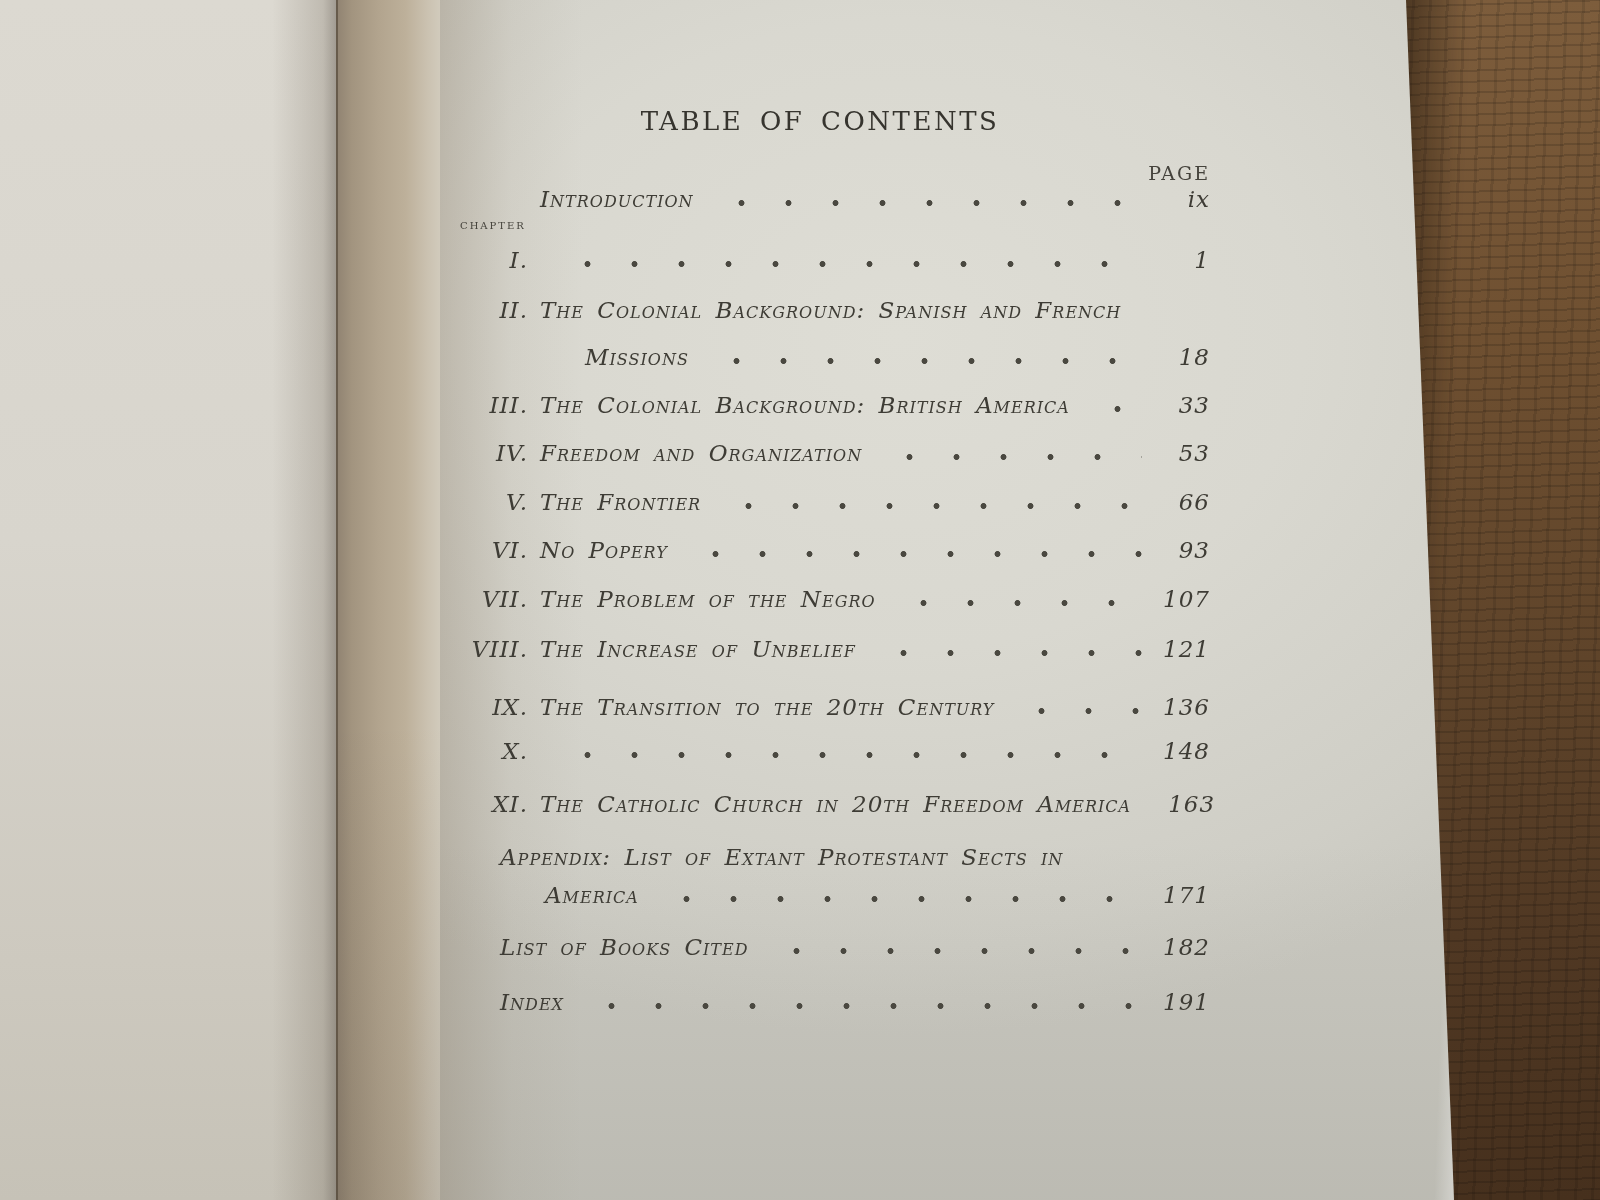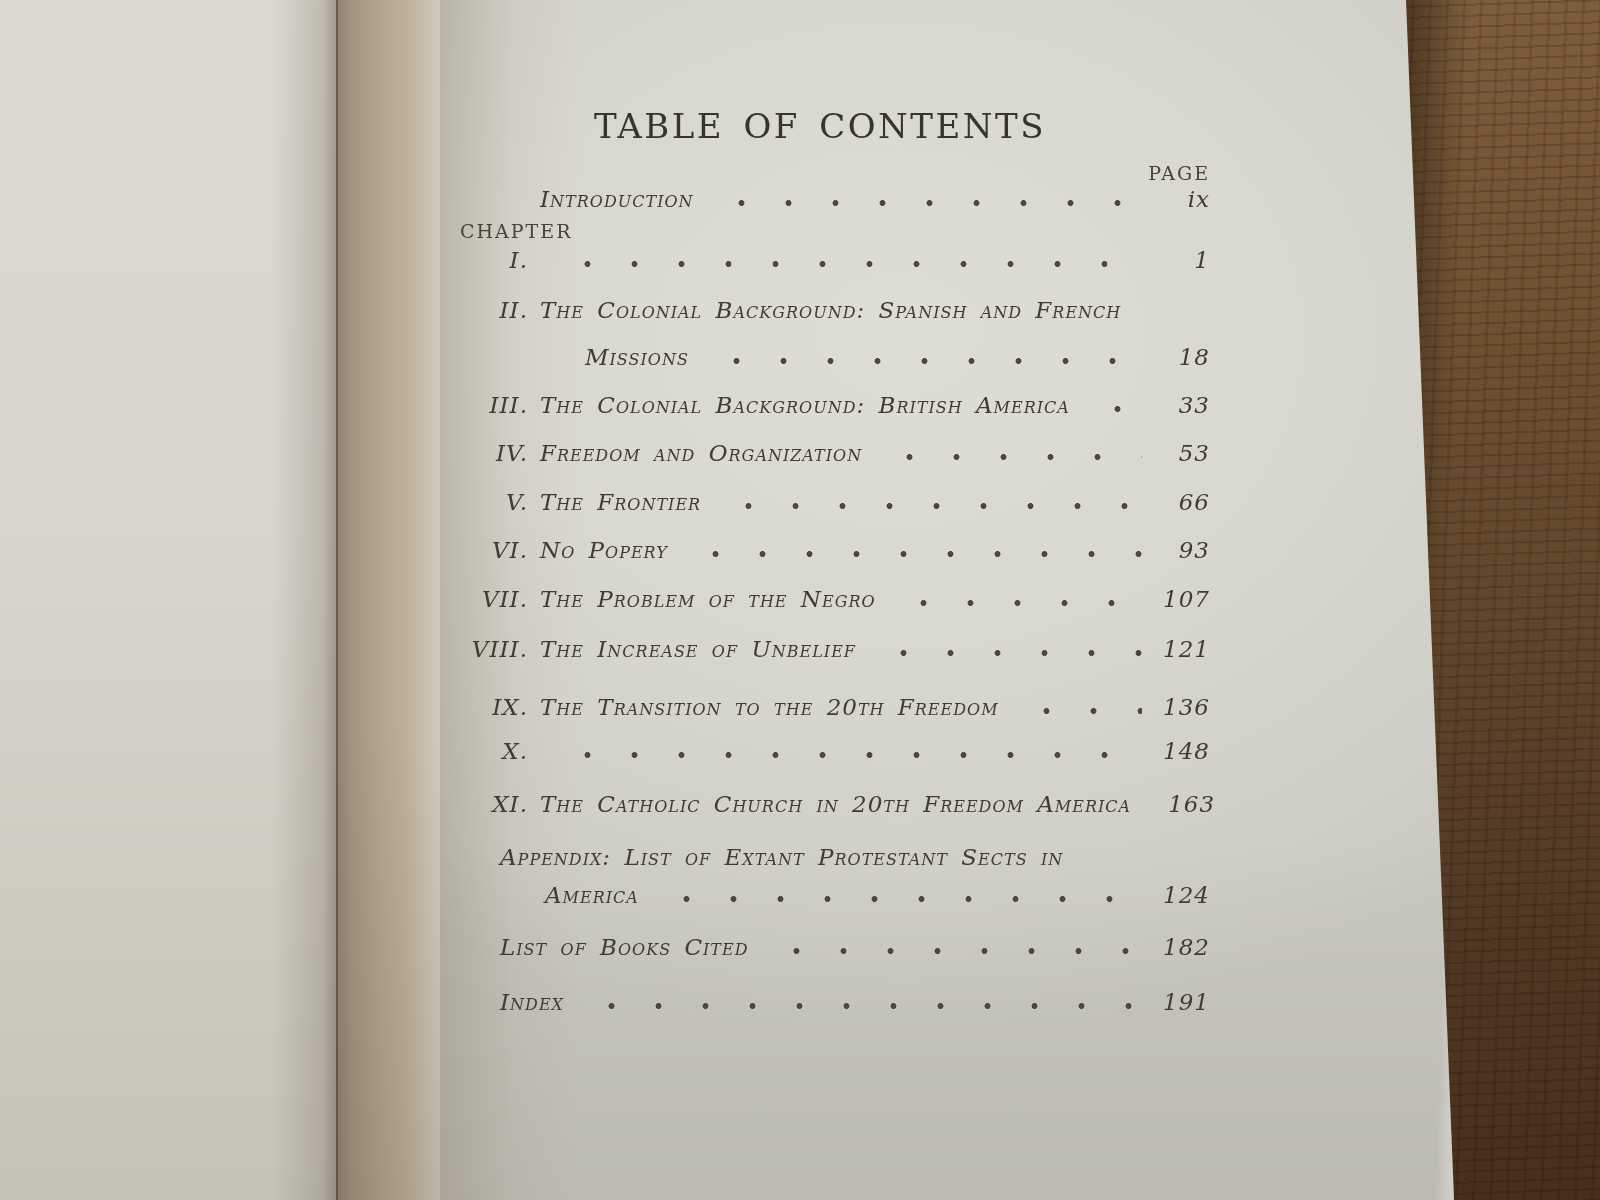--- a/index.html
+++ b/index.html
@@ -48,34 +48,34 @@
     clip-path:polygon(0 0, 966px 0, 1014px 1200px, 0 1200px);
     background:
       linear-gradient(92deg, rgba(0,0,0,0) calc(100% - 26px), rgba(255,255,255,0.30) calc(100% - 8px), rgba(160,150,130,0.35) 100%),
       linear-gradient(to right, rgba(128,112,90,0.30) 0%, rgba(128,112,90,0.08) 7%, rgba(0,0,0,0) 14%),
       linear-gradient(to bottom, rgba(0,0,0,0) 70%, rgba(72,70,60,0.10) 100%),
       radial-gradient(ellipse 900px 700px at 45% 28%, #deddd5 0%, #d9d8d0 45%, #cfcec6 85%, #c9c8c0 100%);
     color:#3e3c35;
   }
   .toc-title{
     position:absolute;left:100px;top:106px;width:560px;
-    text-align:center;font-size:34px;letter-spacing:2.5px;word-spacing:6px;
+    text-align:center;font-size:26px;letter-spacing:2.5px;word-spacing:6px;
     color:#36342e;
   }
   .toc{
     position:absolute;left:4px;top:0;width:766px;height:1200px;
     font-size:23px;font-variant-caps:small-caps;letter-spacing:1px;word-spacing:5px;
   }
   .plabel{
     position:absolute;top:162px;left:0;width:100%;text-align:right;
     font-size:19px;font-variant-caps:normal;letter-spacing:2px;color:#45433c;
   }
   .clabel{
     position:absolute;top:220px;left:16px;
-    font-size:19px;font-variant-caps:normal;letter-spacing:2px;color:#45433c;text-align:right;
+    font-size:10px;font-variant-caps:normal;letter-spacing:2px;color:#45433c;text-align:right;
   }
   .row{
     position:absolute;left:0;width:100%;height:34px;line-height:34px;
     display:flex;align-items:center;font-style:italic;
   }
   .num{flex:none;width:96px;padding-right:12px;box-sizing:border-box;text-align:right;white-space:nowrap;}
   .cont-m .num{width:141px;}
   .cont-a .num{width:101px;}
   .back .num{width:56px;}
   .ttl{flex:none;white-space:nowrap;}
@@ -167,21 +167,21 @@
 
     <div class="row" style="top:632px">
       <span class="num">VIII.</span>
       <span class="ttl">The Increase of Unbelief</span>
       <span class="lead"></span>
       <span class="pg">121</span>
     </div>
 
     <div class="row" style="top:690px">
       <span class="num">IX.</span>
-      <span class="ttl">The Transition to the 20th Freedom</span>
+      <span class="ttl">The Transition to the 20th Century</span>
       <span class="lead"></span>
       <span class="pg">136</span>
     </div>
 
     <div class="row" style="top:734px">
       <span class="num">X.</span>
       <span class="lead"></span>
       <span class="pg">148</span>
     </div>
 
@@ -196,21 +196,21 @@
       <span class="num"></span>
       <span class="ttl">Appendix: List of Extant Protestant Sects in</span>
       <span class="lead"></span>
       <span class="pg"></span>
     </div>
 
     <div class="row cont-a" style="top:878px">
       <span class="num"></span>
       <span class="ttl">America</span>
       <span class="lead"></span>
-      <span class="pg">124</span>
+      <span class="pg">171</span>
     </div>
 
     <div class="row back" style="top:930px">
       <span class="num"></span>
       <span class="ttl">List of Books Cited</span>
       <span class="lead"></span>
       <span class="pg">182</span>
     </div>
 
     <div class="row back" style="top:985px">

